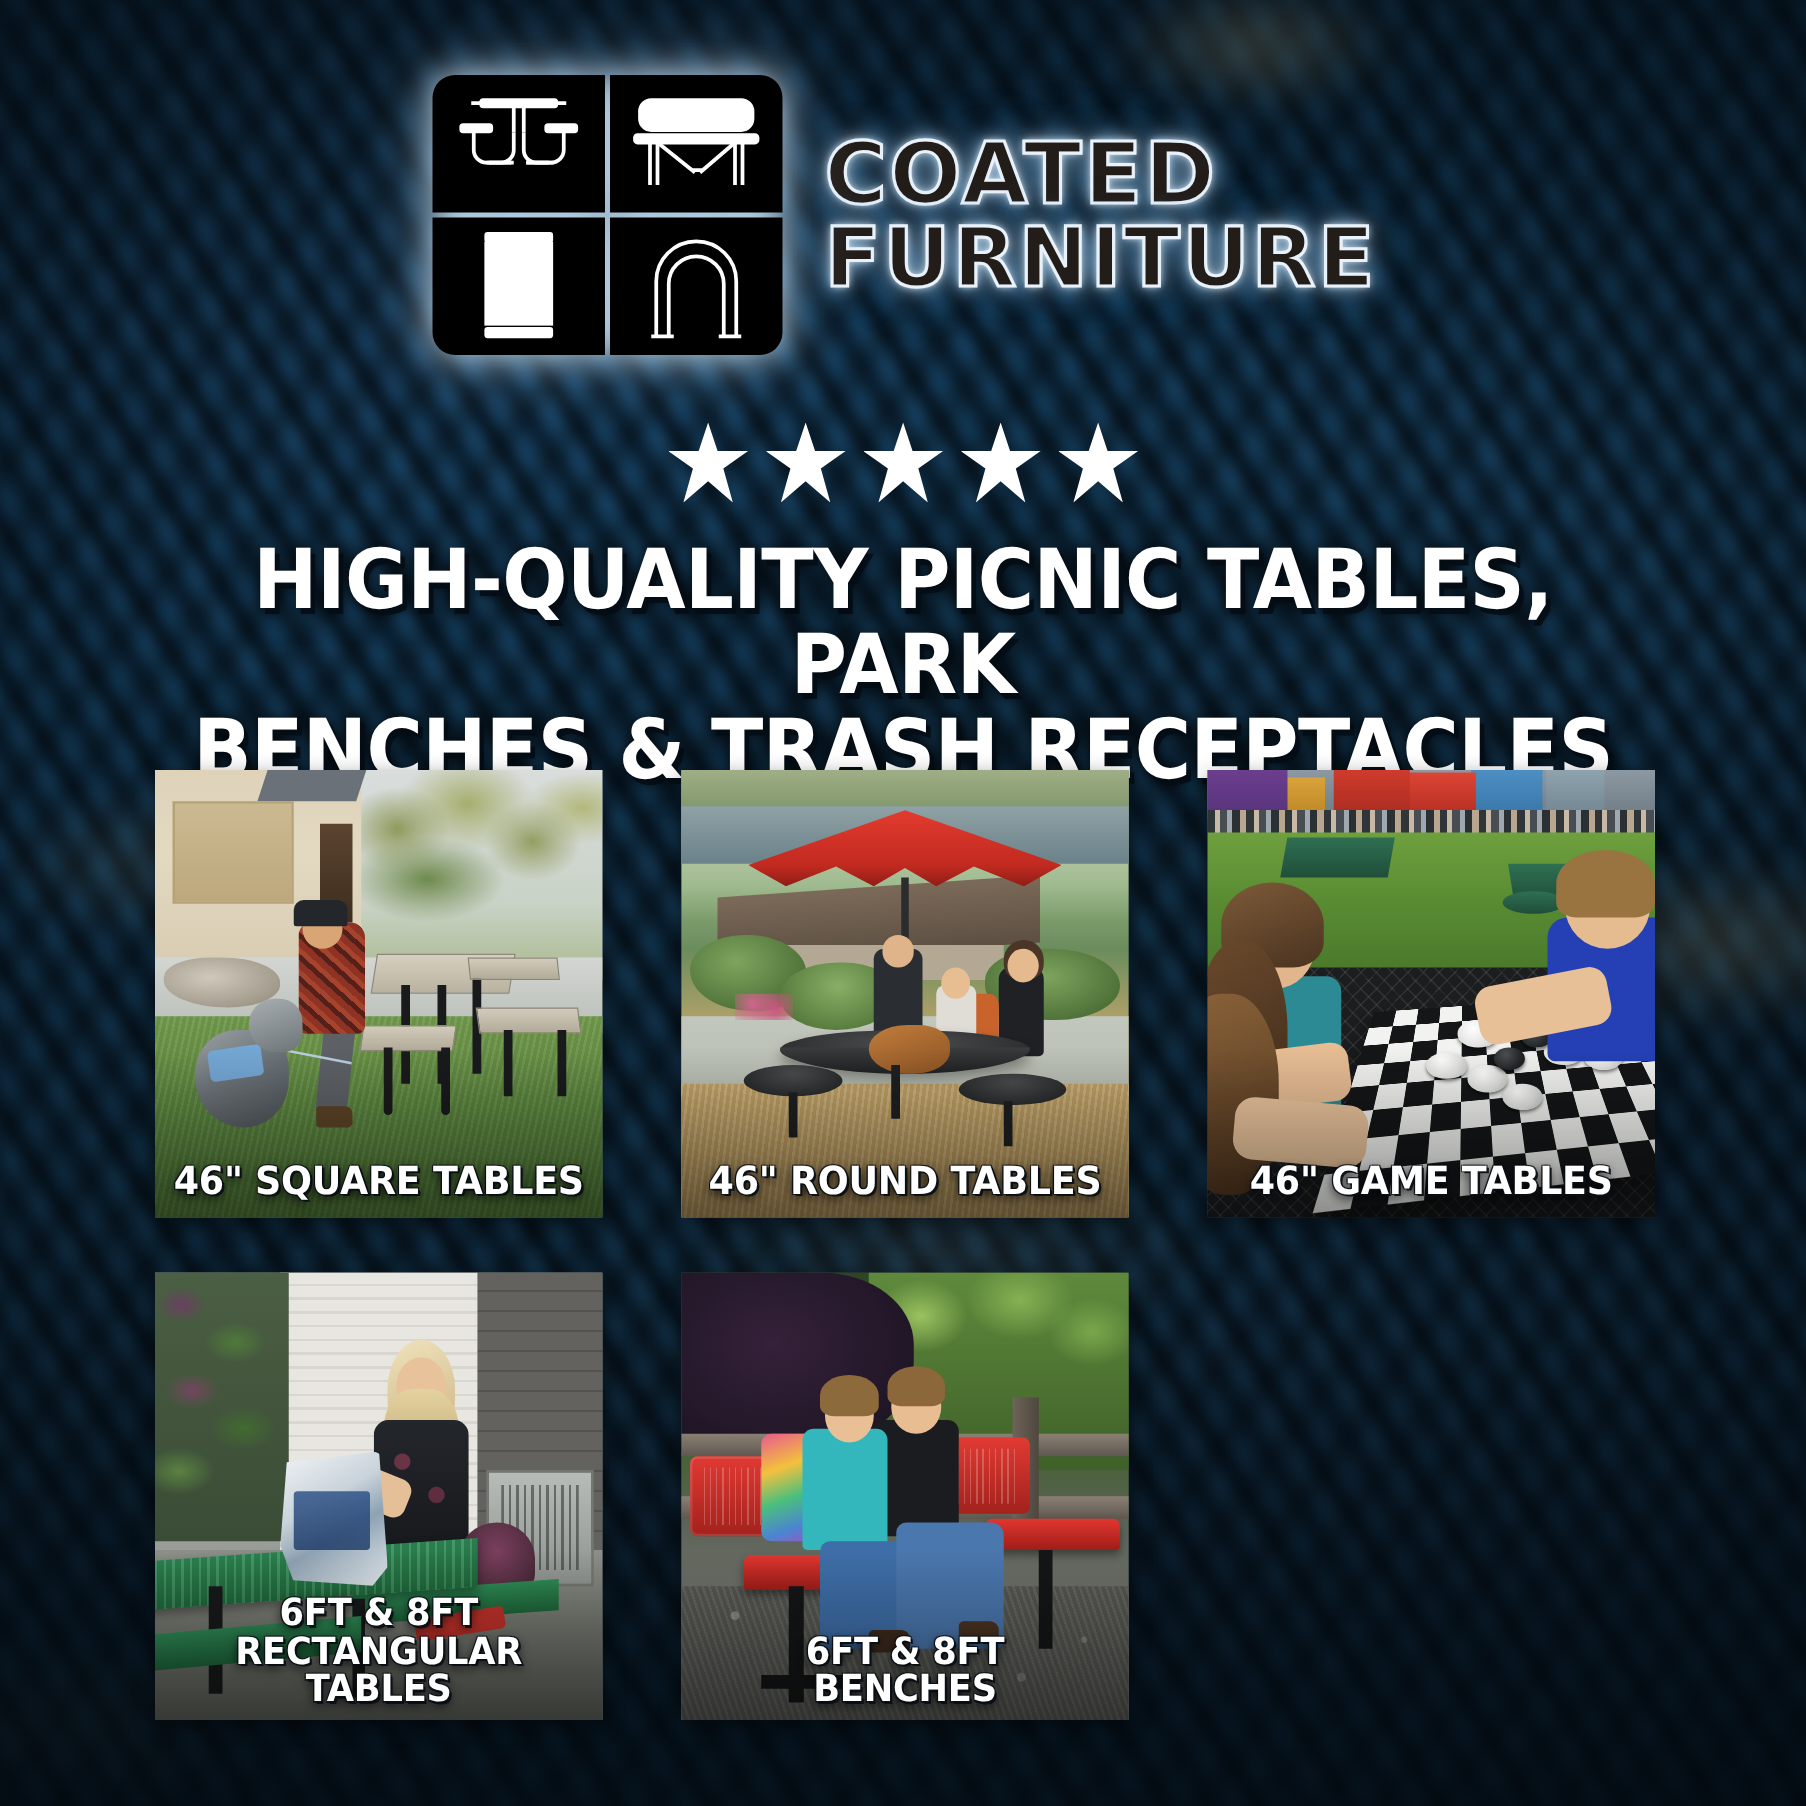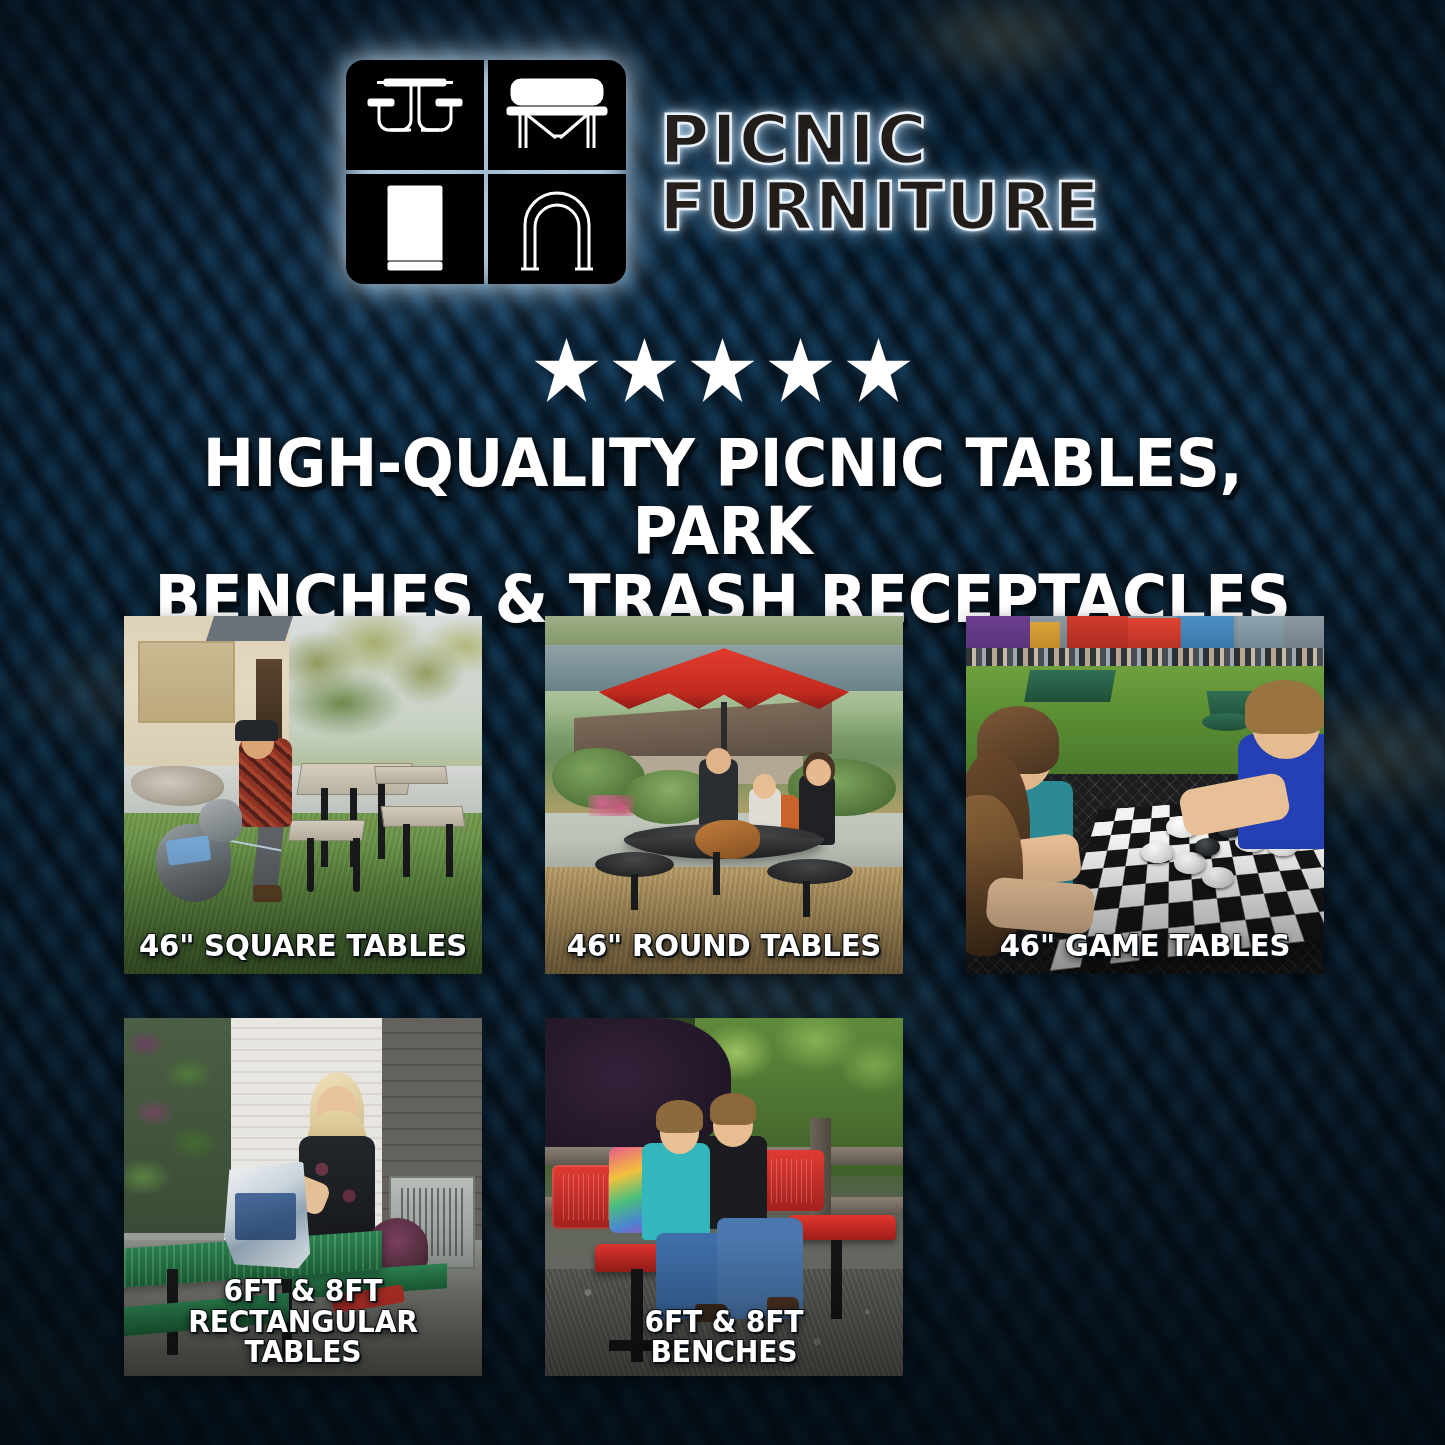--- a/index.html
+++ b/index.html
@@ -574,21 +574,21 @@
             <path d="M18 88 V44 a32 32 0 0 1 64 0 V88"></path>
             <path d="M28 88 V46 a22 22 0 0 1 44 0 V88"></path>
             <line x1="14" y1="88" x2="32" y2="88"></line>
             <line x1="68" y1="88" x2="86" y2="88"></line>
           </svg>
         </div>
 
       </div>
 
       <div class="logo-words">
-        <div class="logo-word lw1">PICNIC</div>
+        <div class="logo-word lw1">COATED</div>
         <div class="logo-word lw3">FURNITURE</div>
       </div>
 
     </div>
 
     <div class="stars">
       <div class="star"></div>
       <div class="star"></div>
       <div class="star"></div>
       <div class="star"></div>

